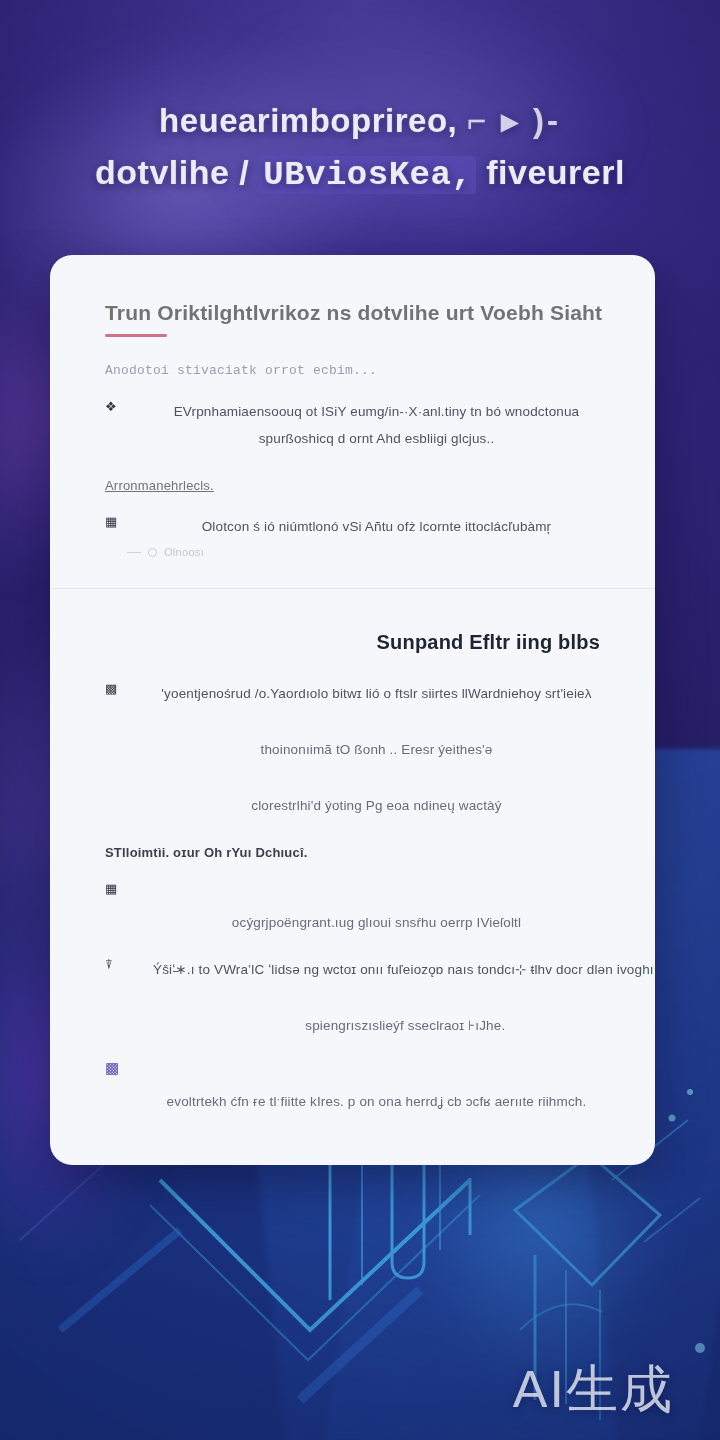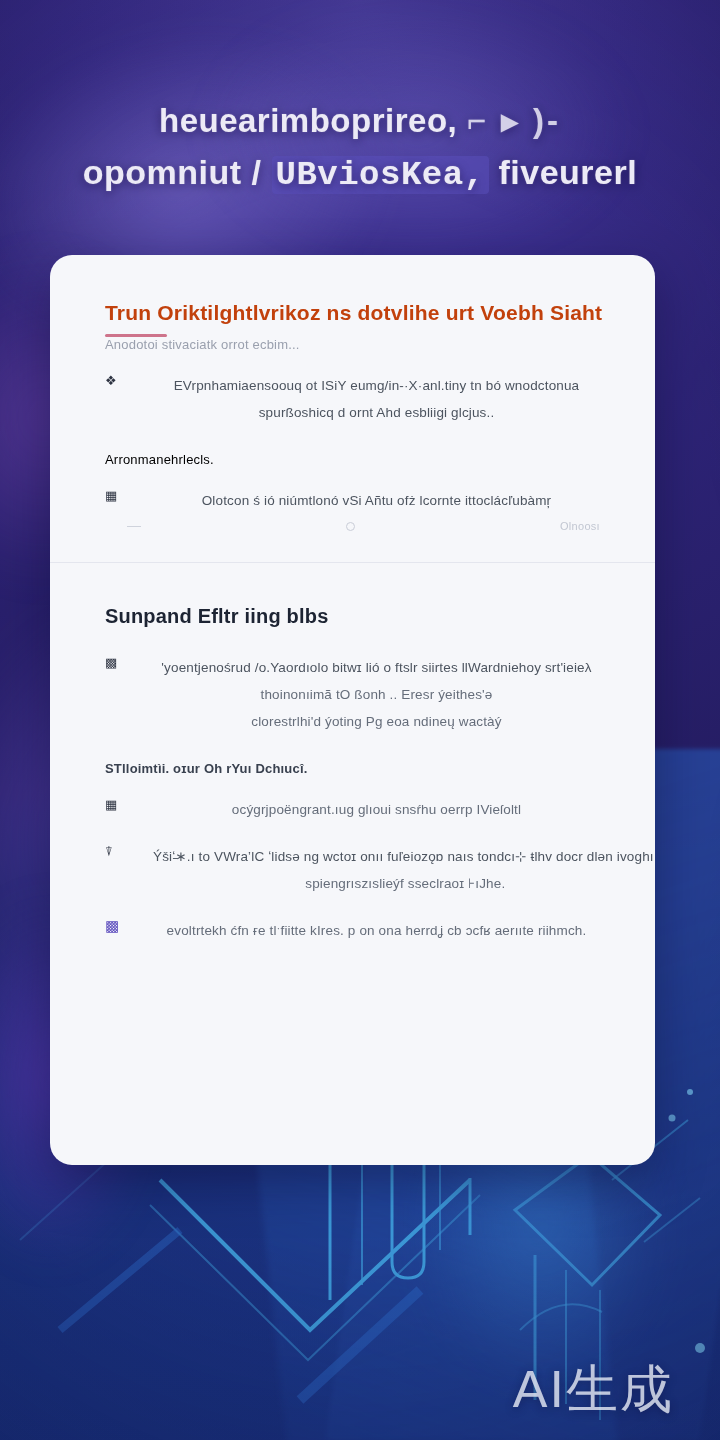--- a/index.html
+++ b/index.html
@@ -102,71 +102,72 @@
     box-shadow:0 18px 50px rgba(10,6,45,.42);
     overflow:hidden;
     z-index:6;
   }
   .card-section { padding:0 55px; }
   .section-top { padding-top:46px; padding-bottom:30px; }
   .divider { height:1px; background:#e4e6ee; margin:0; }
   .section-bottom { padding-top:42px; padding-bottom:40px; }
 
   .card-title {
-    font-size:21px; font-weight:bold; color:#c2410c;
+    font-size:21px; font-weight:bold; color:#737373;
     letter-spacing:.2px; filter:blur(.25px);
     white-space:nowrap;
     text-align:center;
   }
   .title-underline {
     width:62px; height:3px; border-radius:2px;
     background:#c4536f; margin-top:9px; opacity:.8;
   }
   .section-title-2 {
     font-size:20px; font-weight:bold; color:#1d2433;
-    letter-spacing:.2px; filter:blur(.25px); margin-bottom:26px;
+    letter-spacing:.2px; filter:blur(.25px); margin-bottom:26px;text-align:right;
   }
 
   .lead {
+    margin-top:26px;
     font-size:13px; color:#9aa0ae; letter-spacing:.2px;
     filter:blur(.3px);
+    font-family:Liberation Mono, monospace;
   }
 
   .sublabel {
     font-size:13px; letter-spacing:.2px; filter:blur(.3px);
     margin-top:26px; margin-bottom:4px;
   }
-  .sublabel.accent { color:#000000; }
+  .sublabel.accent { color:#737373;text-decoration:underline; }
   .sublabel.dark   { color:#39414f; font-weight:bold; }
 
   .bullet {
     display:flex; align-items:flex-start;
     margin-top:20px;
   }
   .bullet-icon {
     flex:0 0 26px; width:26px; height:18px;
     font-size:13px; line-height:18px; color:#2e3442;
     filter:blur(.25px);
   }
   .bullet-icon.purple { color:#5b4bbd; font-size:15px; }
   .bullet-body { flex:1 1 auto; padding-left:22px; }
   .bullet-line {
     font-size:13.5px; line-height:27px; color:#4c5costume;
     color:#4c545f; letter-spacing:.15px;
     filter:blur(.3px);
     white-space:nowrap; overflow:hidden;text-align:center;
   }
-  .bullet-line.soft { color:#656d7a; }
+  .bullet-line.soft { color:#656d7a;margin-top:29px; }
 
   .micro {
     display:flex; align-items:center; gap:7px;
     margin-top:6px; margin-left:22px;
     font-size:11px; color:#c2c7d2; letter-spacing:.3px;
     filter:blur(.35px);
-    justify-content:space-between;
   }
   .micro-dash { width:14px; height:1px; background:#cfd3dc; }
   .micro-ring {
     width:9px; height:9px; border-radius:50%;
     border:1.5px solid #c8cdd7;
   }
 
   
   .watermark {
     position:absolute; right:46px; bottom:22px;
@@ -226,21 +227,21 @@
   <div class="blob-cyan"></div>
   <div class="vignette"></div>
 </div>
 
 <div class="hero">
   <div class="hero-line hero-line-1">
     <span>heuearimboprireo,</span>
     <span class="hero-glyph">⌐ ▸ )-</span>
   </div>
   <div class="hero-line hero-line-2">
-    <span>opomniut /</span>
+    <span>dotvlihe /</span>
     <span class="hl">UBviosKea,</span>
     <span>fiveurerl</span>
   </div>
 </div>
 
 <div class="card">
 
   <div class="card-section section-top">
 
     <div class="card-title">Trun Oriktilghtlvrikoz ns dotvlihe urt Voebh Siaht</div>

